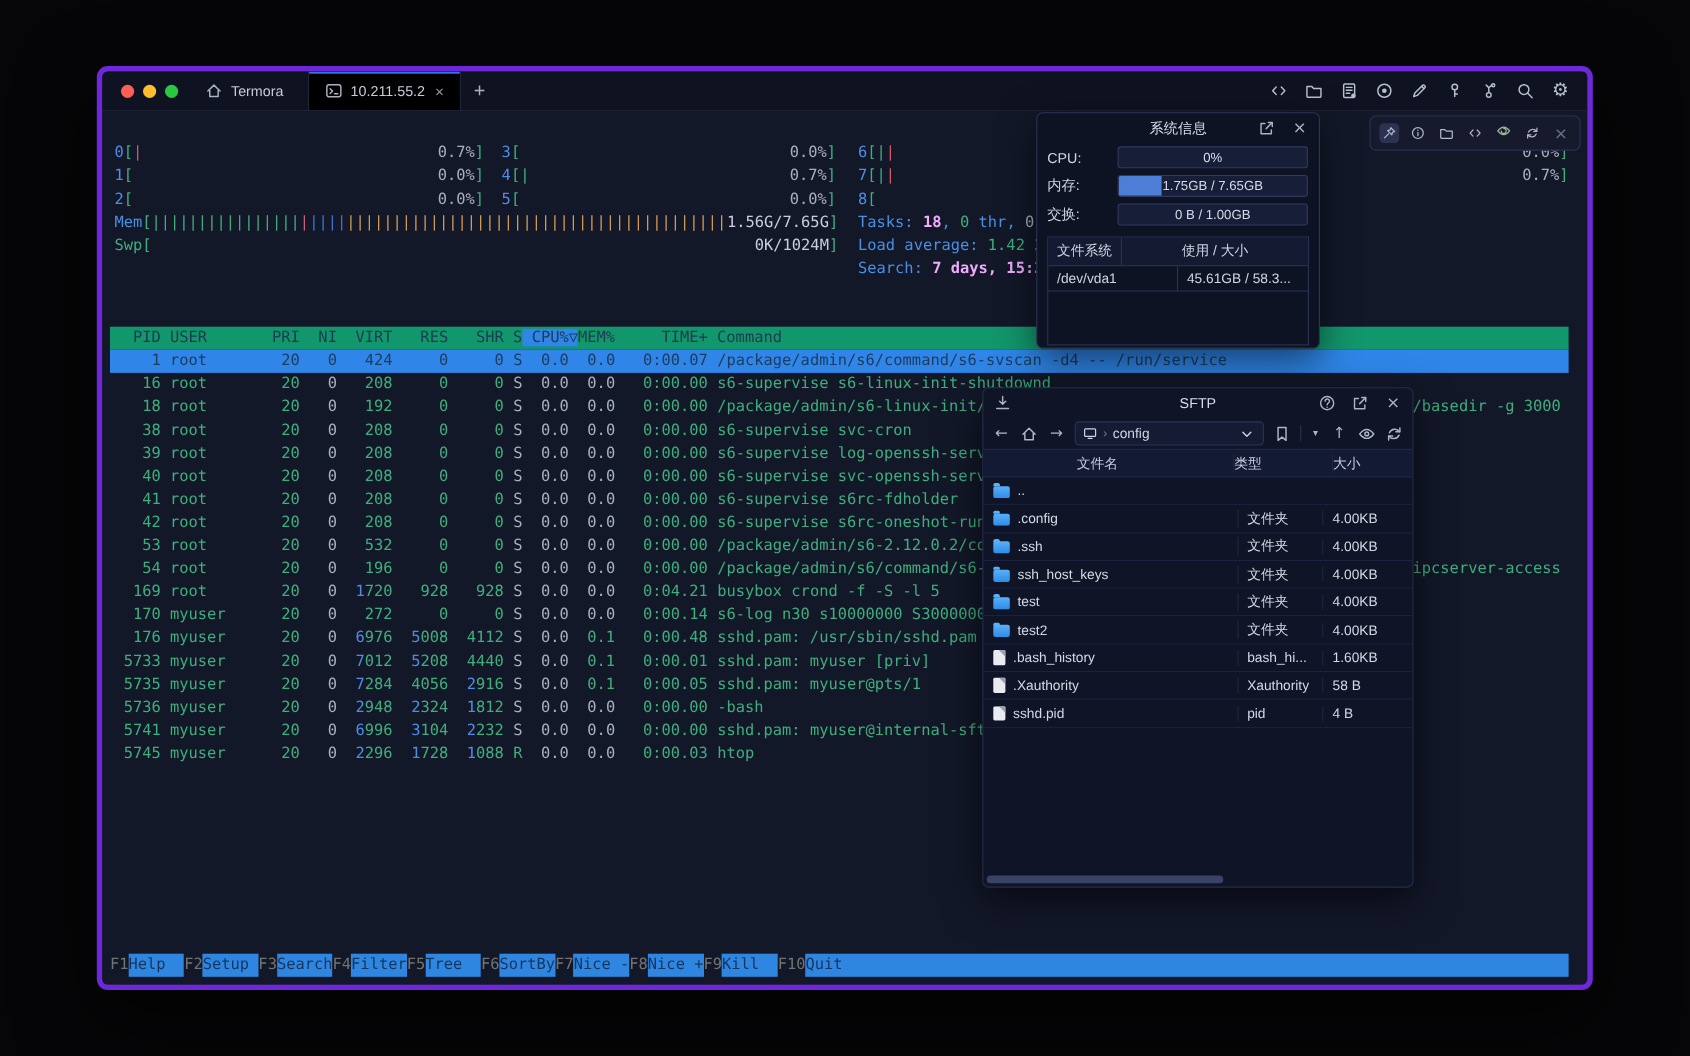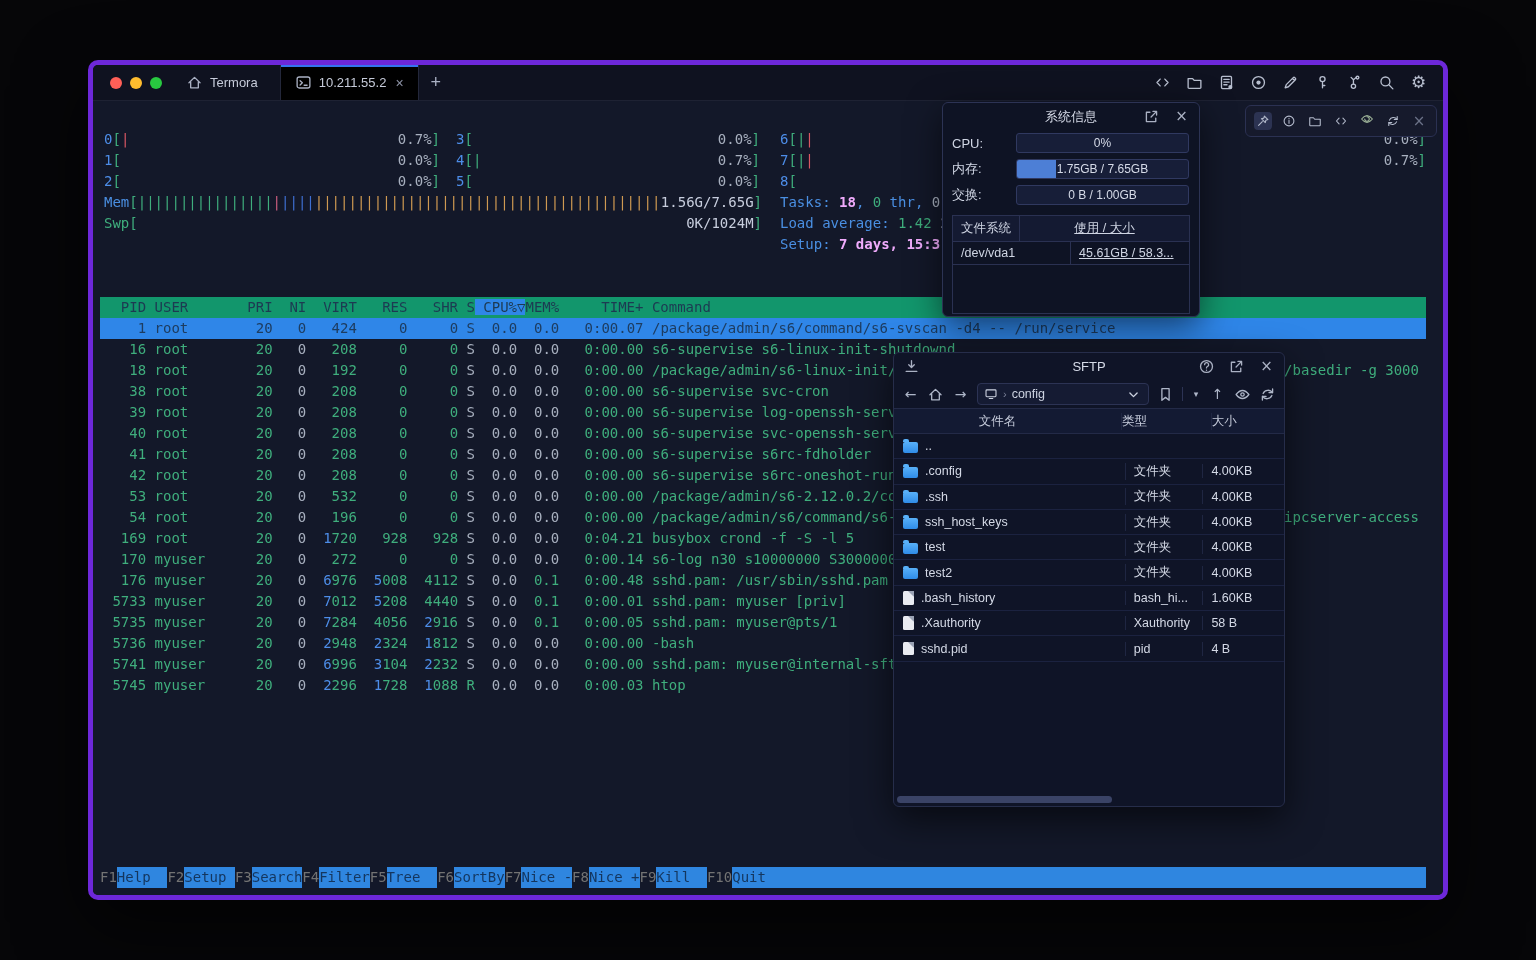--- a/index.html
+++ b/index.html
@@ -58,21 +58,21 @@
             border-radius:3px; overflow:hidden; }
   .si-fill { position:absolute; left:0; top:0; bottom:0; background:#4d7fd6; }
   .si-txt { position:absolute; inset:0; display:flex; align-items:center; justify-content:center;
             font-size:12px; color:#d6dbe8; }
   .si-table { margin:7px 9px 0 9px; border:1px solid #2a3152; font-size:12.5px; }
   .si-tr { display:flex; border-bottom:1px solid #2a3152; }
   .si-tr:last-child { border-bottom:none; }
   .si-th { background:#141a32; }
   .si-td { padding:4px 8px; }
   .si-c1 { width:118px; border-right:1px solid #2a3152; }
-  .si-c2 { flex:1;text-decoration:underline; }
+  .si-c2 { flex:1; }
   .si-th .si-td { text-align:center; width:auto; }
   .si-th .si-c1 { text-align:right; }
   
   .ftb { position:absolute; left:1152px; top:40px; width:192px; height:32px; background:#161a2c;
          border:1px solid #2b3152; border-radius:6px; display:flex; align-items:center;
          justify-content:space-evenly; color:#b4bbcc; }
   .ftb .ic { width:18px; height:18px; border-radius:4px; padding:2px; }
   .ftb .ic.on { background:#2c3352; }
   .ftb .dim { color:#6b7288; }
   .nvi { color:#9fb59a; }
@@ -197,21 +197,21 @@
         <div class="trow meter" style="top: 28px; left: 363px; width: 304px;"><span class="bl">3</span><span class="brk">[</span><span class="bar"></span><span class="gr">0.0%</span><span class="brk">]</span></div>
         <div class="trow meter" style="top: 49px; left: 363px; width: 304px;"><span class="bl">4</span><span class="brk">[</span><span class="bar"><span class="pg">|</span></span><span class="gr">0.7%</span><span class="brk">]</span></div>
         <div class="trow meter" style="top: 70px; left: 363px; width: 304px;"><span class="bl">5</span><span class="brk">[</span><span class="bar"></span><span class="gr">0.0%</span><span class="brk">]</span></div>
         <div class="trow meter" style="top: 28px; left: 687px; width: 646px;"><span class="bl">6</span><span class="brk">[</span><span class="bar"><span class="pg">|</span><span class="pr">|</span></span><span class="gr">0.0%</span><span class="brk">]</span></div>
         <div class="trow meter" style="top: 49px; left: 687px; width: 646px;"><span class="bl">7</span><span class="brk">[</span><span class="bar"><span class="pg">|</span><span class="pr">|</span></span><span class="gr">0.7%</span><span class="brk">]</span></div>
         <div class="trow meter" style="top: 70px; left: 687px; width: 646px;"><span class="bl">8</span><span class="brk">[</span><span class="bar"></span><span class="gr"></span></div>
         <div class="trow meter" style="top: 91px; left: 11px; width: 658px;"><span class="b">Mem</span><span class="brk">[</span><span class="bar"><span class="pg">||||||||||||||||</span><span class="pp">|</span><span class="pb">||||</span><span class="py">||||||||||||||||||||||||||||||||||||||||||||||||||||</span></span><span class="mval">1.56G/7.65G</span><span class="brk">]</span></div>
         <div class="trow meter" style="top: 112px; left: 11px; width: 658px;"><span class="g">Swp</span><span class="brk">[</span><span class="bar"></span><span class="mval">0K/1024M</span><span class="brk">]</span></div>
         <div class="trow" style="top: 91px; left: 687px;"><span class="b">Tasks: </span><span class="bb">18</span><span class="b">, </span><span class="g">0</span><span class="b"> thr, </span><span class="gr">0</span></div>
         <div class="trow" style="top: 112px; left: 687px;"><span class="b">Load average: </span><span class="g">1.42 </span><span class="w">1</span></div>
-        <div class="trow" style="top: 133px; left: 687px;"><span class="b">Setup: </span><span class="bb">7 days, 15:3</span></div>
+        <div class="trow" style="top: 133px; left: 687px;"><span class="b">Search: </span><span class="bb">7 days, 15:3</span></div>
       </div>
     <div class="trow" id="ht-tabs" style="top:175px; left:11px;">
       <span class="httab-main"> Main </span><span> </span><span class="httab-io"> I/O </span>
     </div>
     <div class="trow hthead" style="top:196px; left:7px; width:1326px; padding-left:4px;"><span>  PID USER       PRI  NI  VIRT   RES   SHR S</span><span class="hl"> CPU%▽</span><span>MEM%     TIME+ Command</span></div>
     <div id="ht-rows">
         <div class="trow sel" style="top: 217px; left: 7px; width: 1326px; padding-left: 4px;"><span class="g">    1 root        20</span><span class="gr">   0</span>   <span class="g">424</span>     <span class="g">0</span>     <span class="g">0</span><span class="gr"> S</span><span class="gr">  0.0</span><span class="gr">  0.0</span><span class="g">   0:00.07 /package/admin/s6/command/s6-svscan -d4 -- /run/service</span></div>
         <div class="trow" style="top: 238px; left: 7px; width: 1326px; padding-left: 4px;"><span class="g">   16 root        20</span><span class="gr">   0</span>   <span class="g">208</span>     <span class="g">0</span>     <span class="g">0</span><span class="gr"> S</span><span class="gr">  0.0</span><span class="gr">  0.0</span><span class="g">   0:00.00 s6-supervise s6-linux-init-shutdownd</span></div>
         <div class="trow" style="top: 259px; left: 7px; width: 1326px; padding-left: 4px;"><span class="g">   18 root        20</span><span class="gr">   0</span>   <span class="g">192</span>     <span class="g">0</span>     <span class="g">0</span><span class="gr"> S</span><span class="gr">  0.0</span><span class="gr">  0.0</span><span class="g">   0:00.00 /package/admin/s6-linux-init/command/s6-linux-init-shutdownd -c /etc/init.d/basedir -g 3000</span></div>
         <div class="trow" style="top: 280px; left: 7px; width: 1326px; padding-left: 4px;"><span class="g">   38 root        20</span><span class="gr">   0</span>   <span class="g">208</span>     <span class="g">0</span>     <span class="g">0</span><span class="gr"> S</span><span class="gr">  0.0</span><span class="gr">  0.0</span><span class="g">   0:00.00 s6-supervise svc-cron</span></div>

